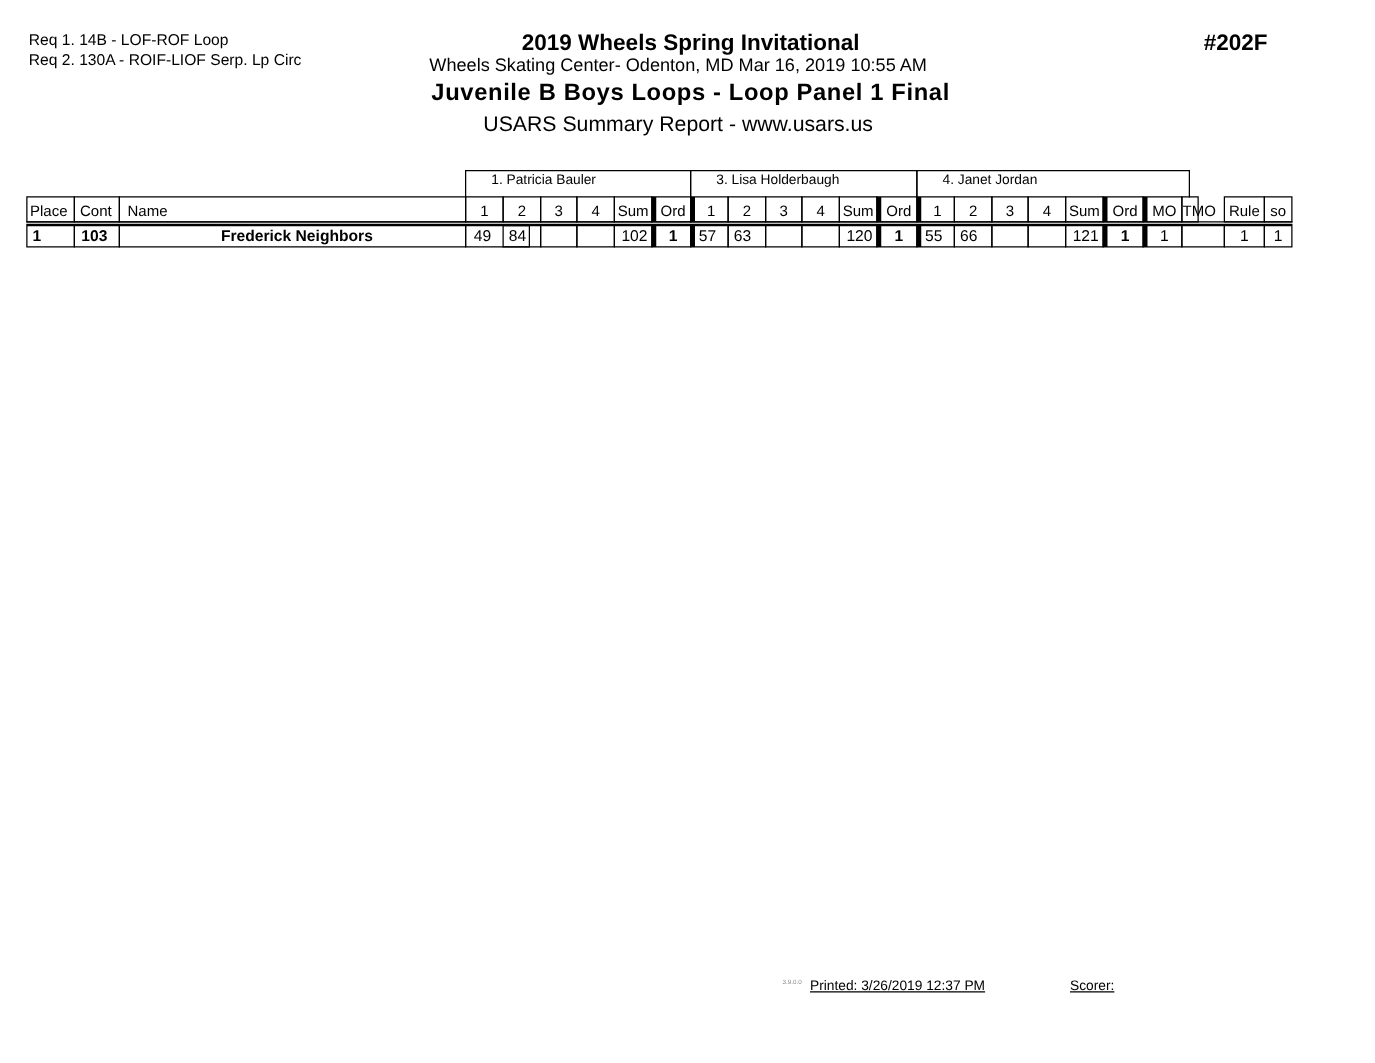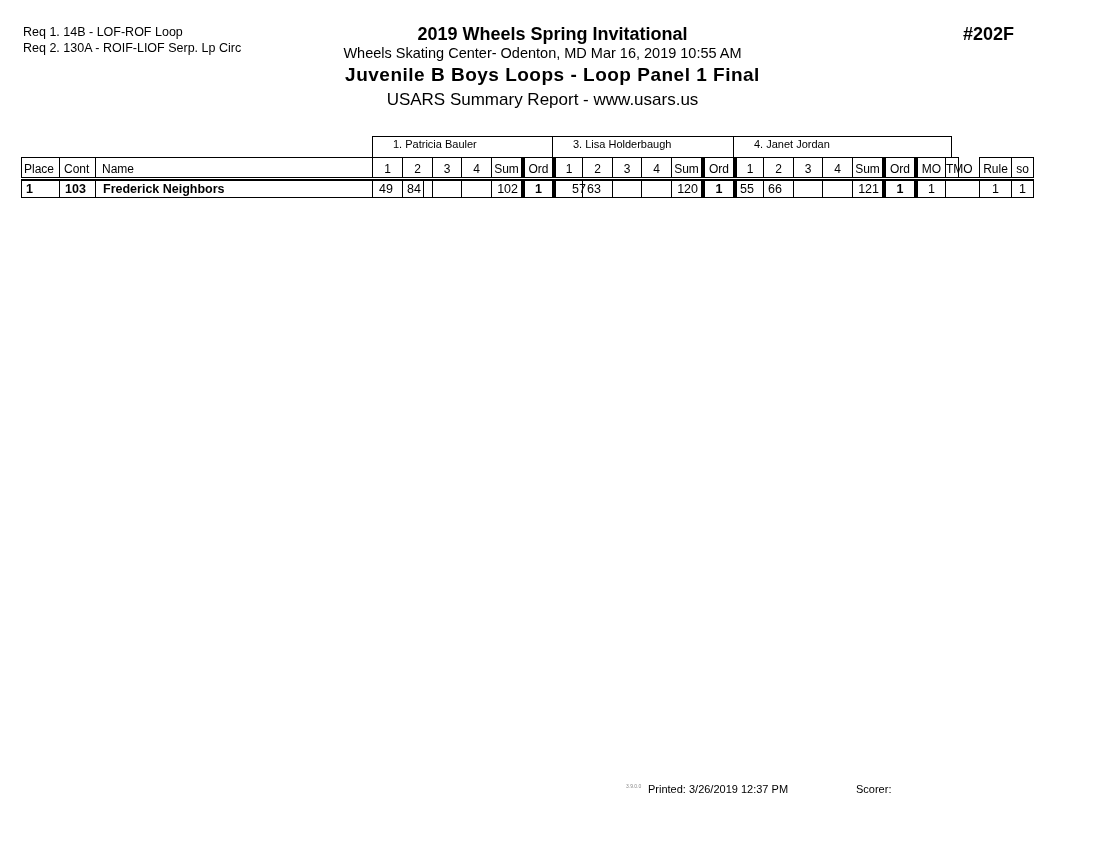--- a/index.html
+++ b/index.html
@@ -19,21 +19,21 @@
   .row { top: 180px; height: 18px; border: 1px solid #000; padding-top: 2px; font-size: 12.5px; }
   .judge { top: 136px; height: 22px; border: 1px solid #000; border-bottom: none;
            font-size: 11px; padding: 2px 0 0 20px; }
   .c { text-align: center; }
   .r { text-align: right; padding-right: 3px; }
   .l { text-align: left; padding-left: 3px; }
   .b { font-weight: bold; }
   .thick { border-left: 4px solid #000; }
   .dbl { position: absolute; left: 21px; width: 1013px; top: 177px; height: 3px;
          border-top: 1px solid #000; border-bottom: 1px solid #000; box-sizing: border-box; }
-  .footer { top: 783px; font-size: 11px; }
+  .footer { top: 783px; font-size: 11px; text-decoration: underline; }
   .ver { left: 626px; top: 783px; font-size: 5px; color: #888; }
 </style>
 </head>
 <body>
 
 <div class="abs req" style="top:25px;">Req  1.  14B - LOF-ROF Loop</div>
 <div class="abs req" style="top:41px;">Req  2.  130A - ROIF-LIOF Serp. Lp Circ</div>
 <div class="abs center title">2019 Wheels Spring Invitational</div>
 <div class="abs center subtitle">Wheels Skating Center- Odenton, MD  Mar 16, 2019  10:55 AM</div>
 <div class="abs center event">Juvenile B Boys Loops - Loop Panel 1 Final</div>
@@ -75,30 +75,30 @@
     <div class="cell hdr c" style="left:945px;width:14px;">TMO</div>
     <div class="cell hdr c" style="left:979px;width:33px;">Rule</div>
     <div class="cell hdr c" style="left:1011px;width:23px;">so</div>
   </div>
 
   <div class="dbl"></div>
 
   <div>
     <div class="cell row l b" style="left:21px;width:39px;padding-left:4px;">1</div>
     <div class="cell row l b" style="left:59px;width:37px;padding-left:5px;">103</div>
-    <div class="cell row l b" style="left:95px;width:278px;padding-left:7px;">Frederick Neighbors</div>
+    <div class="cell row l b" style="left:95px;width:278px;padding-left:7px;text-align:center;">Frederick Neighbors</div>
 
     <div class="cell row l" style="left:372px;width:52px;padding-left:6px;">49</div>
     <div class="cell row l" style="left:402px;width:31px;padding-left:4px;">84</div>
     <div class="cell row c" style="left:432px;width:30px;"></div>
     <div class="cell row c" style="left:461px;width:31px;"></div>
     <div class="cell row r" style="left:491px;width:31px;">102</div>
     <div class="cell row c b thick" style="left:521px;width:32px;">1</div>
 
-    <div class="cell row l thick" style="left:552px;width:31px;padding-left:16px;">57</div>
+    <div class="cell row l thick" style="left:552px;width:31px;padding-left:3px;">57</div>
     <div class="cell row l" style="left:582px;width:31px;padding-left:4px;">63</div>
     <div class="cell row c" style="left:612px;width:30px;"></div>
     <div class="cell row c" style="left:641px;width:31px;"></div>
     <div class="cell row r" style="left:671px;width:31px;">120</div>
     <div class="cell row c b thick" style="left:701px;width:33px;">1</div>
 
     <div class="cell row l thick" style="left:733px;width:31px;padding-left:3px;">55</div>
     <div class="cell row l" style="left:763px;width:31px;padding-left:4px;">66</div>
     <div class="cell row c" style="left:793px;width:30px;"></div>
     <div class="cell row c" style="left:822px;width:31px;"></div>

